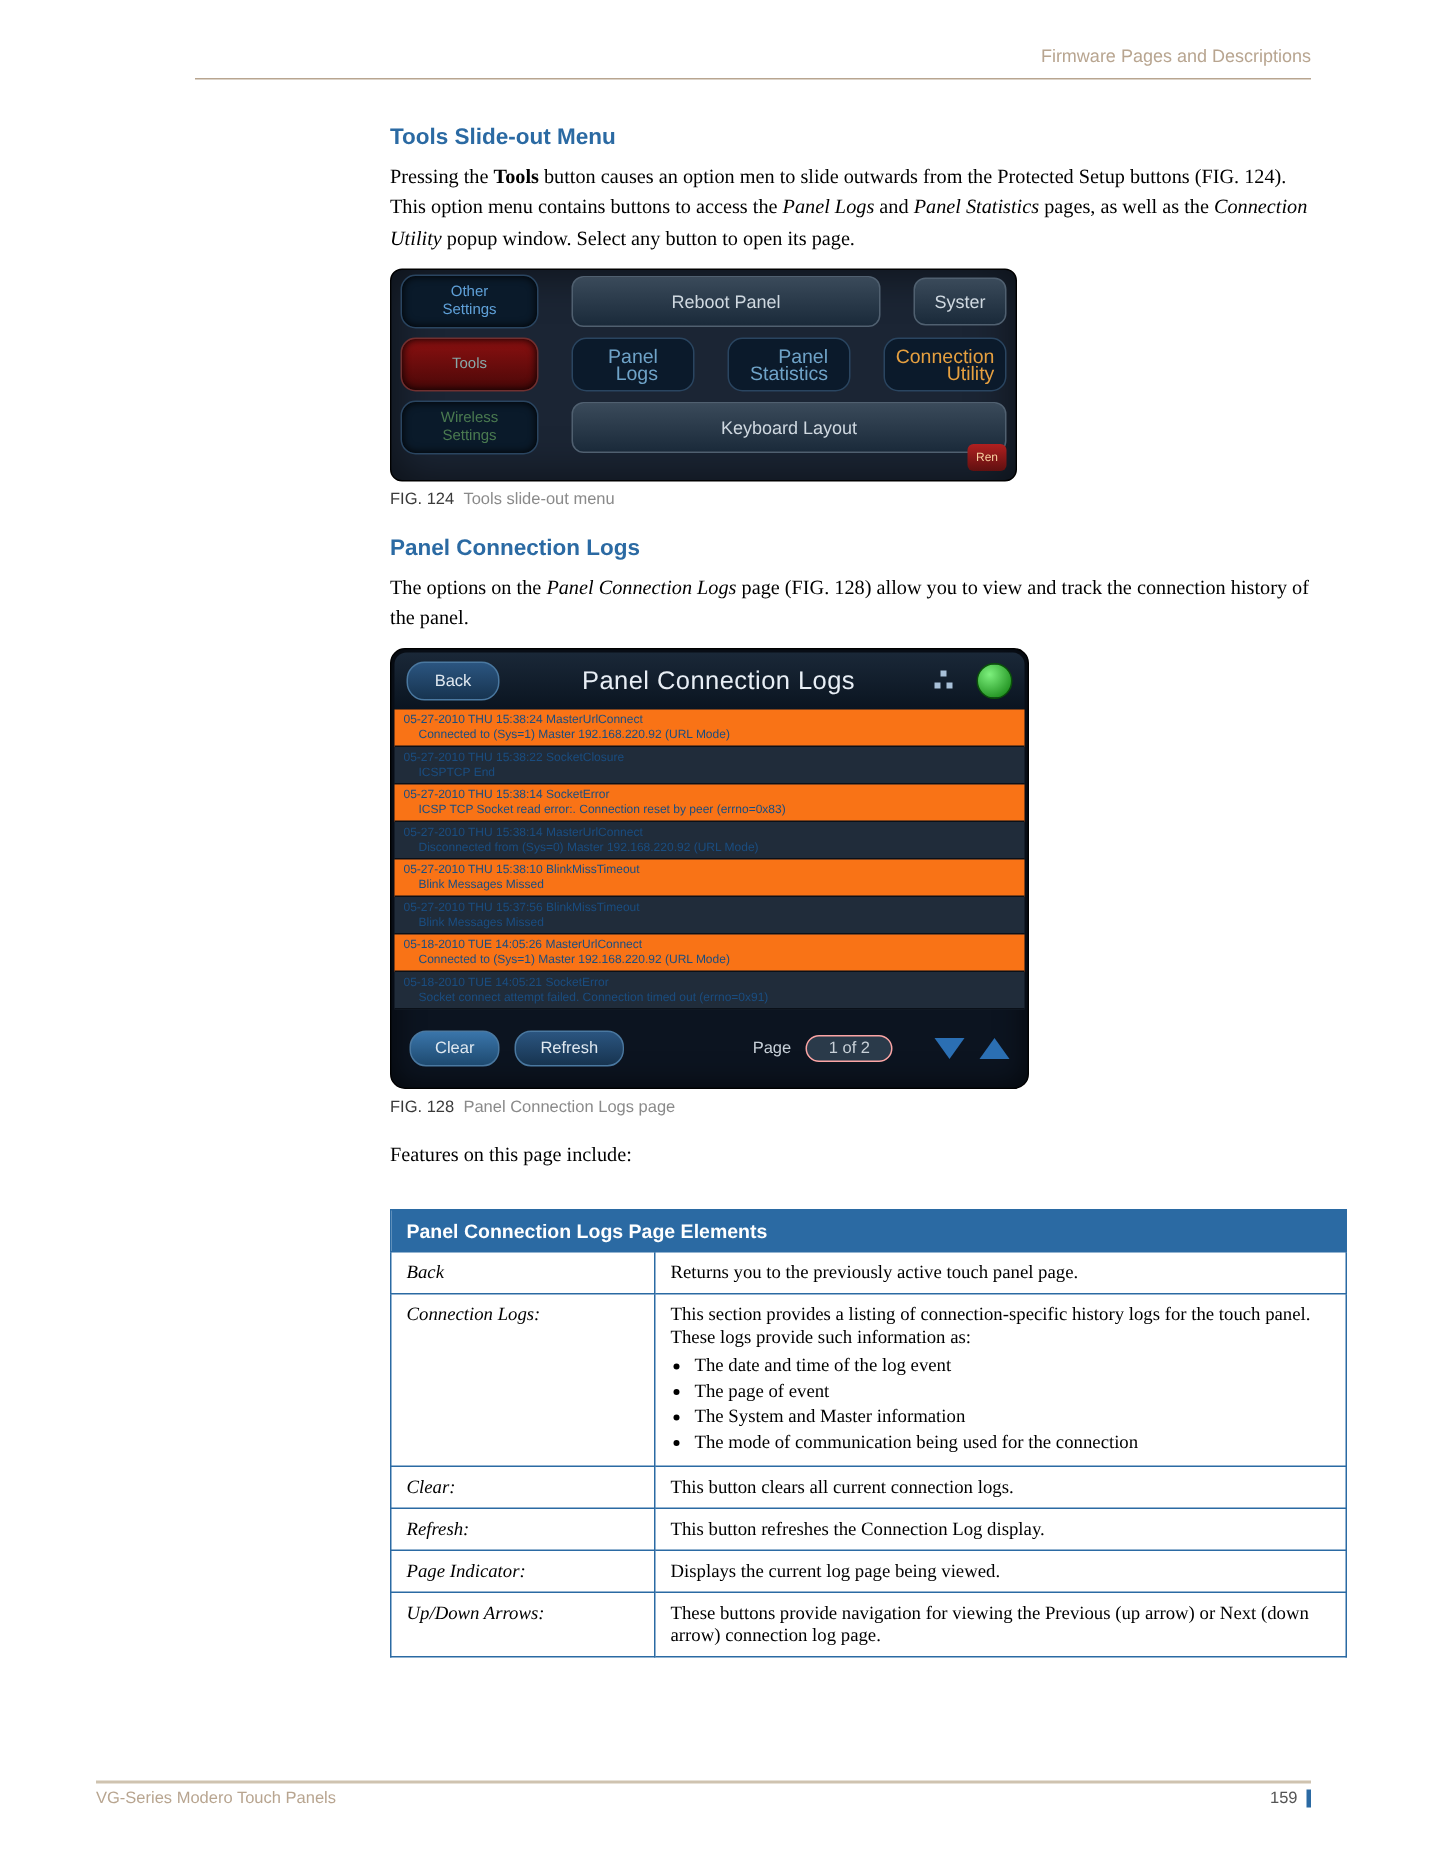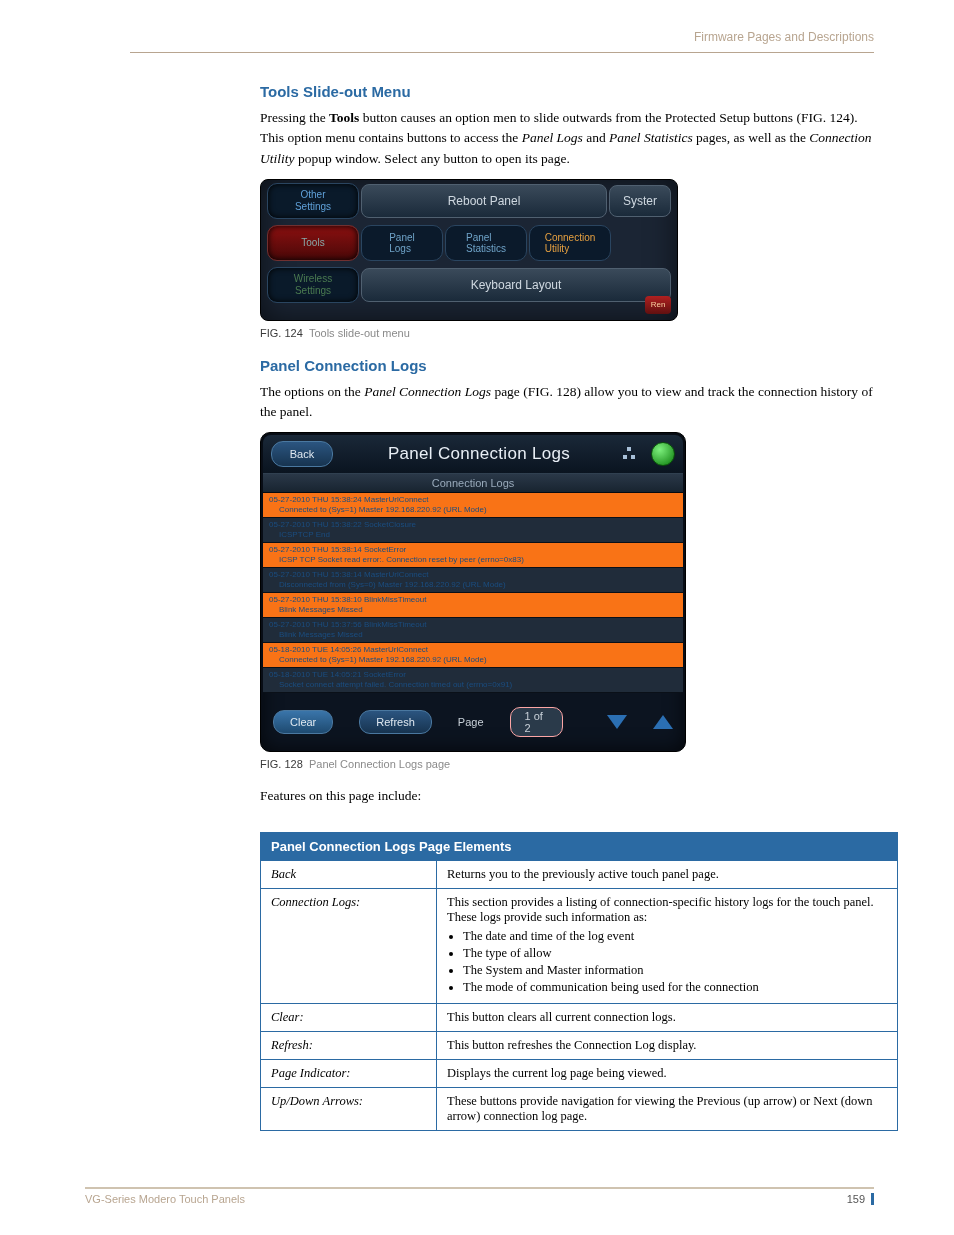--- a/index.html
+++ b/index.html
@@ -55,21 +55,21 @@
     border-radius: 8px;
     position: relative;
     margin-top: 10px;
     overflow: hidden;
     box-shadow: inset 0 0 30px rgba(0,0,0,0.6);
   }
   .fig1 .row {
     display: flex;
     align-items: center;
     padding: 3px 6px;
-    gap: 2px;
+    gap: 22px;
   }
   .fig1 .lbtn {
     width: 90px;
     height: 34px;
     border-radius: 10px;
     text-align: center;
     font-family: Arial, sans-serif;
     font-size: 10px;
     line-height: 12px;
     display: flex;
@@ -103,24 +103,24 @@
     width: 80px;
     height: 34px;
     border-radius: 10px;
     background: linear-gradient(#0b1a2b, #0b1a2b);
     border: 1px solid #2a4560;
     display: flex;
     align-items: center;
     justify-content: center;
     color: #6fa3c8;
     font-family: Arial, sans-serif;
-    font-size: 10px;
+    font-size: 13px;
     line-height: 11px;
     white-space: pre-line;
-    text-align: left;
+    text-align: right;
   }
   .fig1 .small.orange { color: #e6a040; }
   .fig1 .sys {
     width: 60px;
     height: 30px;
     border-radius: 8px;
     background: linear-gradient(#3a4a5a, #1a2a3a);
     border: 1px solid #506070;
     display: flex;
     align-items: center;
@@ -233,21 +233,21 @@
   }
   .fig2 .log:nth-child(even) { background: #202c3a; }
   .fig2 .log .l2 {
     display: block;
     padding-left: 10px;
     color: #1a4d80;
   }
   .fig2 .ftr {
     display: flex;
     align-items: center;
-    gap: 26px;
+    gap: 10px;
     padding: 14px 10px 12px 10px;
   }
   .fig2 .pill {
     height: 22px;
     border-radius: 11px;
     padding: 0 16px;
     display: flex;
     align-items: center;
     justify-content: center;
     font-family: Arial, sans-serif;
@@ -313,21 +313,21 @@
     font-style: italic;
   }
   table.elements ul {
     margin: 4px 0 0 16px;
     padding: 0;
   }
   table.elements li { margin: 2px 0; }
 
   .footer {
     position: absolute;
-    left: 85px;
+    left: 64px;
     right: 80px;
     bottom: 30px;
     display: flex;
     align-items: center;
     font-family: Arial, Helvetica, sans-serif;
     font-size: 11px;
     color: #b8a590;
     border-top: 2px solid #cfc3b0;
     padding-top: 4px;
   }
@@ -383,21 +383,20 @@
       <span>The options on the </span><span class="ital">Panel Connection Logs</span><span> page (FIG. 128) allow you to view and track the connection history of the panel.</span>
     </p>
 
     <div class="fig2">
       <div class="titlebar">
         <div class="back">Back</div>
         <div class="ttitle">Panel Connection Logs</div>
         <div class="neticon"></div>
         <div class="status"></div>
       </div>
-      <div class="subhdr">Connection Logs</div>
       <div class="log-list">
         <div class="log"><span>05-27-2010 THU 15:38:24 MasterUrlConnect</span><span class="l2">Connected to (Sys=1) Master 192.168.220.92 (URL Mode)</span></div>
         <div class="log"><span>05-27-2010 THU 15:38:22 SocketClosure</span><span class="l2">ICSPTCP End</span></div>
         <div class="log"><span>05-27-2010 THU 15:38:14 SocketError</span><span class="l2">ICSP TCP Socket read error:. Connection reset by peer (errno=0x83)</span></div>
         <div class="log"><span>05-27-2010 THU 15:38:14 MasterUrlConnect</span><span class="l2">Disconnected from (Sys=0) Master 192.168.220.92 (URL Mode)</span></div>
         <div class="log"><span>05-27-2010 THU 15:38:10 BlinkMissTimeout</span><span class="l2">Blink Messages Missed</span></div>
         <div class="log"><span>05-27-2010 THU 15:37:56 BlinkMissTimeout</span><span class="l2">Blink Messages Missed</span></div>
         <div class="log"><span>05-18-2010 TUE 14:05:26 MasterUrlConnect</span><span class="l2">Connected to (Sys=1) Master 192.168.220.92 (URL Mode)</span></div>
         <div class="log"><span>05-18-2010 TUE 14:05:21 SocketError</span><span class="l2">Socket connect attempt failed. Connection timed out (errno=0x91)</span></div>
       </div>
@@ -424,21 +423,21 @@
       <tr>
         <td class="lab">Back</td>
         <td>Returns you to the previously active touch panel page.</td>
       </tr>
       <tr>
         <td class="lab">Connection Logs:</td>
         <td>
           <span>This section provides a listing of connection-specific history logs for the touch panel. These logs provide such information as:</span>
           <ul>
             <li>The date and time of the log event</li>
-            <li>The type of allow</li>
+            <li>The page of event</li>
             <li>The System and Master information</li>
             <li>The mode of communication being used for the connection</li>
           </ul>
         </td>
       </tr>
       <tr>
         <td class="lab">Clear:</td>
         <td>This button clears all current connection logs.</td>
       </tr>
       <tr>

